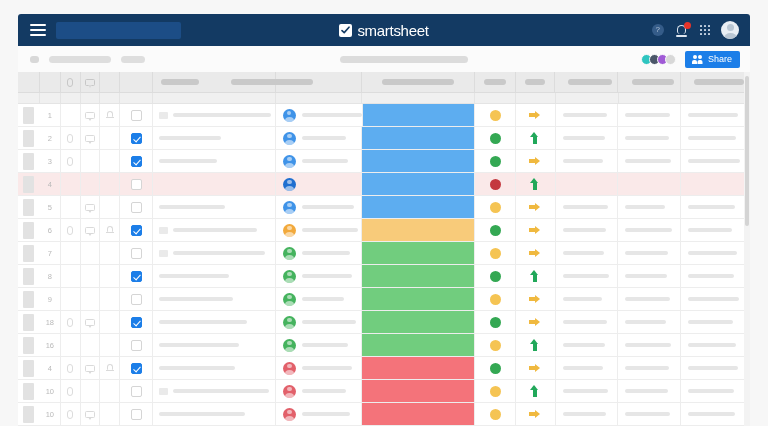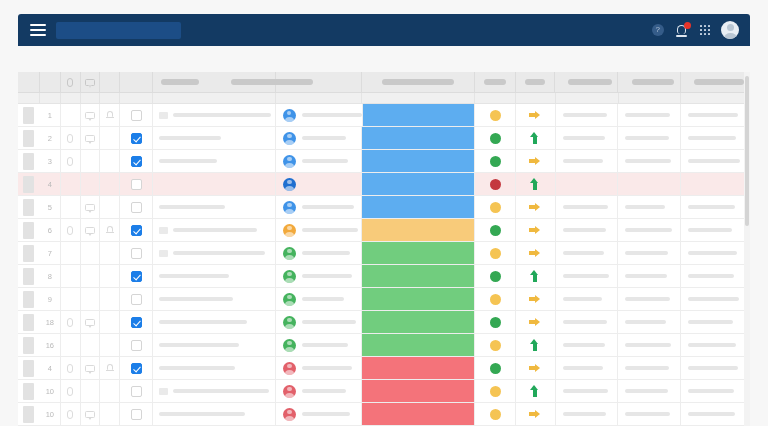--- a/index.html
+++ b/index.html
@@ -137,20 +137,28 @@
 <div class="app">
 
   <div class="topnav">
     <div class="hamburger">
         <i></i>
         <i></i>
         <i></i>
       </div>
     <div class="navsearch" placeholder=""></div>
 
+    <div class="brand">
+      <span class="brandmark">
+        <svg width="9" height="9" viewBox="0 0 9 9">
+            <path d="M1 4.6 L3.2 6.6 L8 1.2" stroke="#133a63" stroke-width="1.6" fill="none" stroke-linecap="round" stroke-linejoin="round"></path>
+          </svg>
+      </span>
+      <span class="brandtext">smartsheet</span>
+    </div>
 
     <div class="navright">
       <span class="navicon">
         <span class="help-c">?</span>
       </span>
       <span class="bell-wrap">
         <span class="bell"></span>
         <span class="badge"></span>
       </span>
       <span class="gridicon">
@@ -161,20 +169,38 @@
           <span></span>
           <span></span>
           <span></span>
           <span></span>
           <span></span>
       </span>
       <span class="avatar"></span>
     </div>
   </div>
 
+  <div class="toolbar">
+    <span class="tb-dot"></span>
+    <span class="tb-pill w1"></span>
+    <span class="tb-pill w2"></span>
+    <span class="tb-center"></span>
+    <span class="tb-right">
+      <span class="collab">
+        <span style="background:#2ec5c0"></span>
+        <span style="background:#4a5668"></span>
+        <span style="background:#a05ad6"></span>
+        <span style="background:#d8d8d8"></span>
+      </span>
+      <span class="share-btn">
+        <span class="ppl"></span>
+        <span>Share</span>
+      </span>
+    </span>
+  </div>
 
   <div class="sheet">
 
     <div class="colhead">
       <div class="hcell c-handle" style="border-right:1px solid #dcdcdc"></div>
       <div class="hcell c-num"></div>
       <div class="hcell c-att">
           <span class="ic-clip" style="border-color:#c7c7c7"></span>
         </div>
       <div class="hcell c-cmt">

